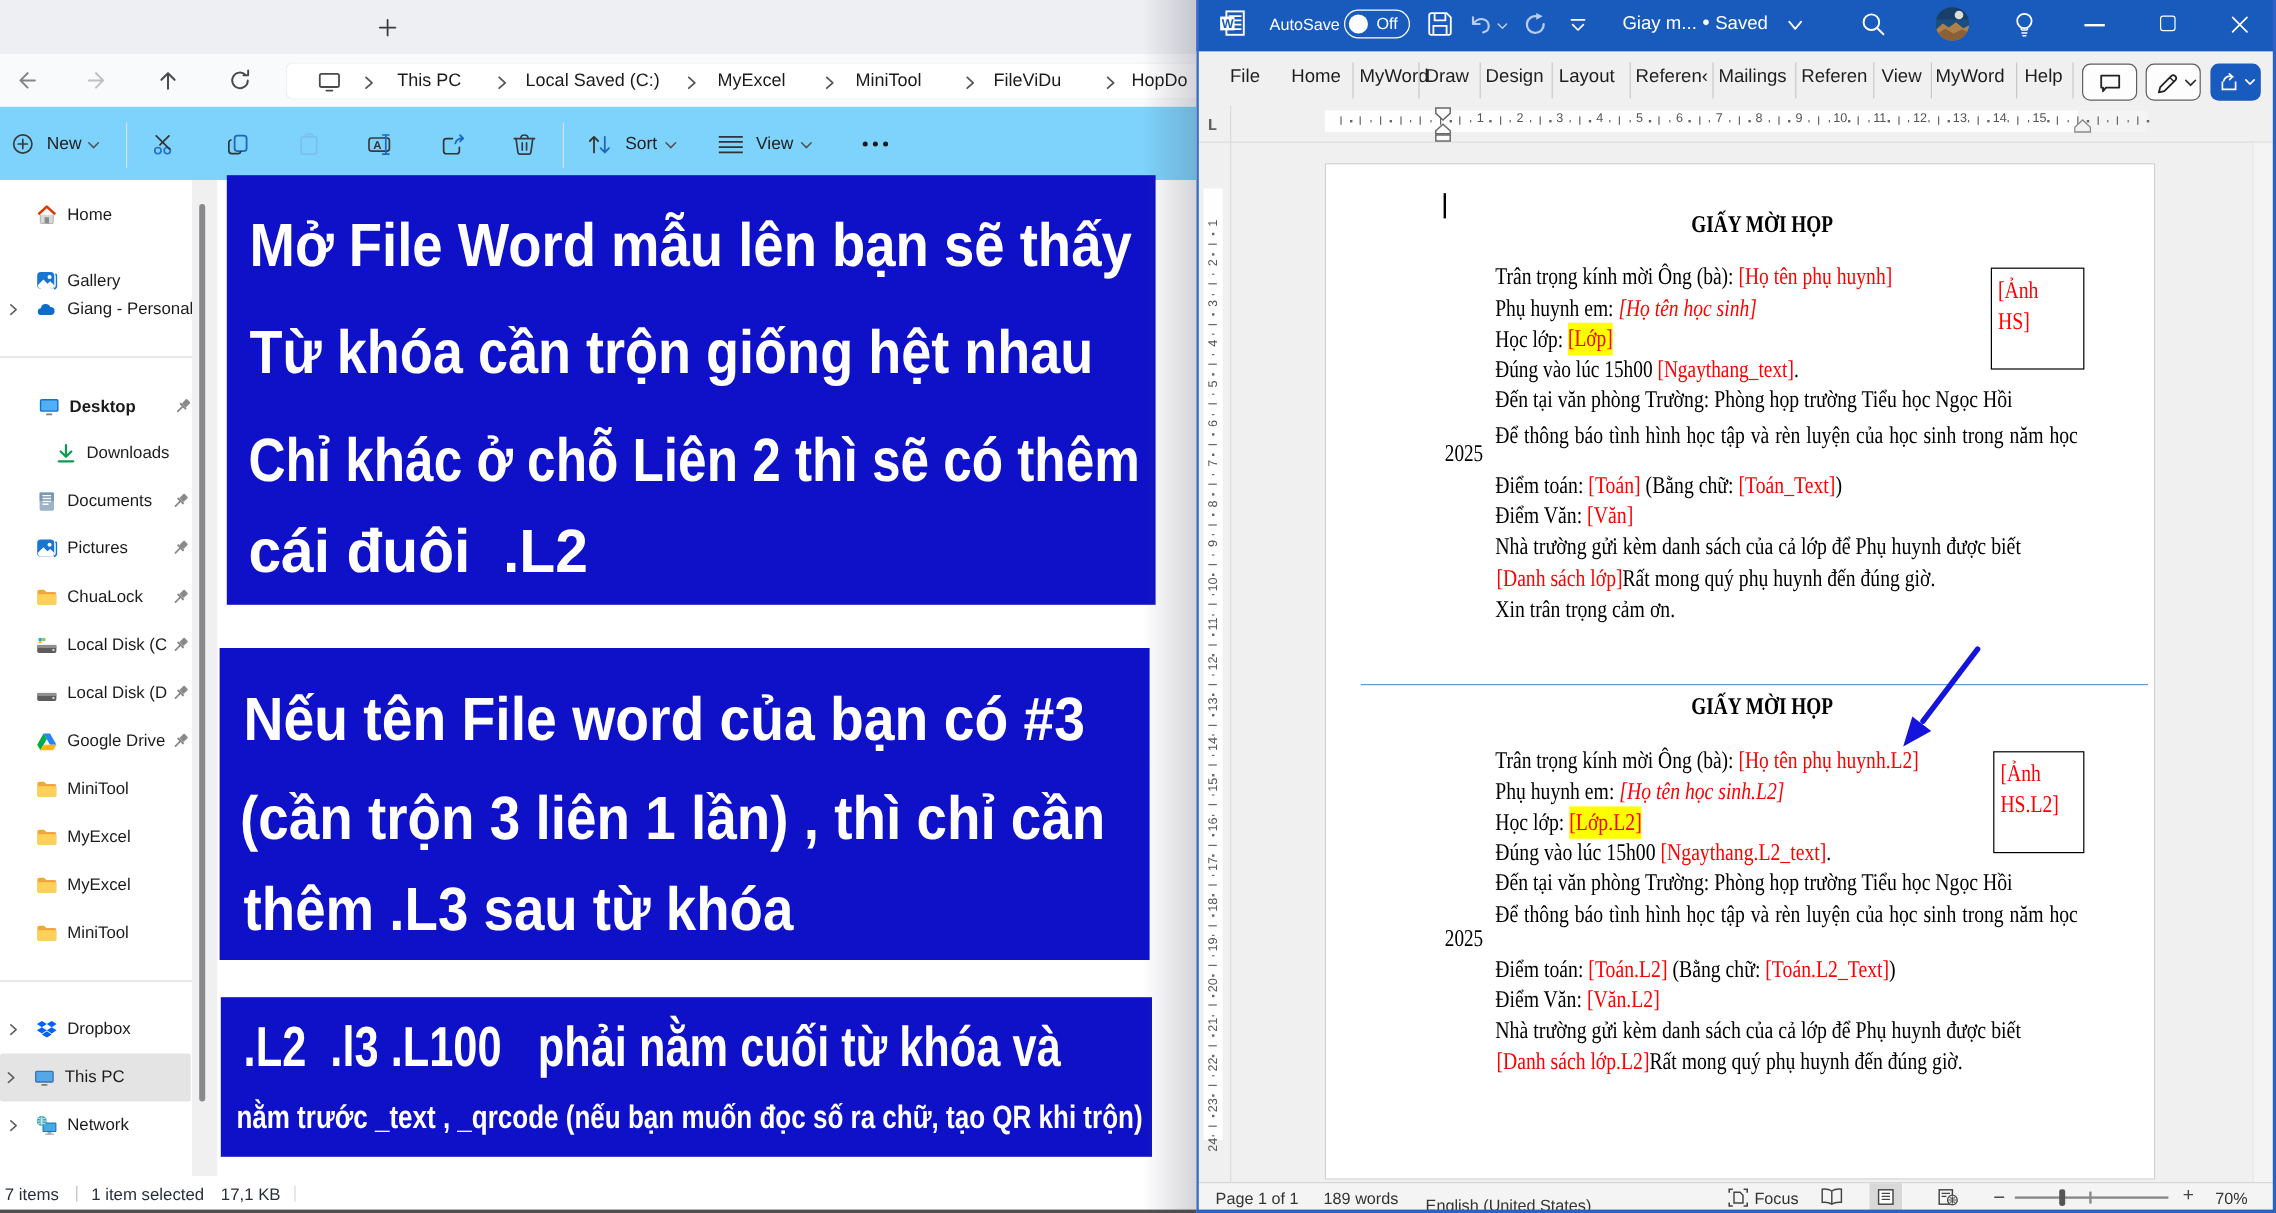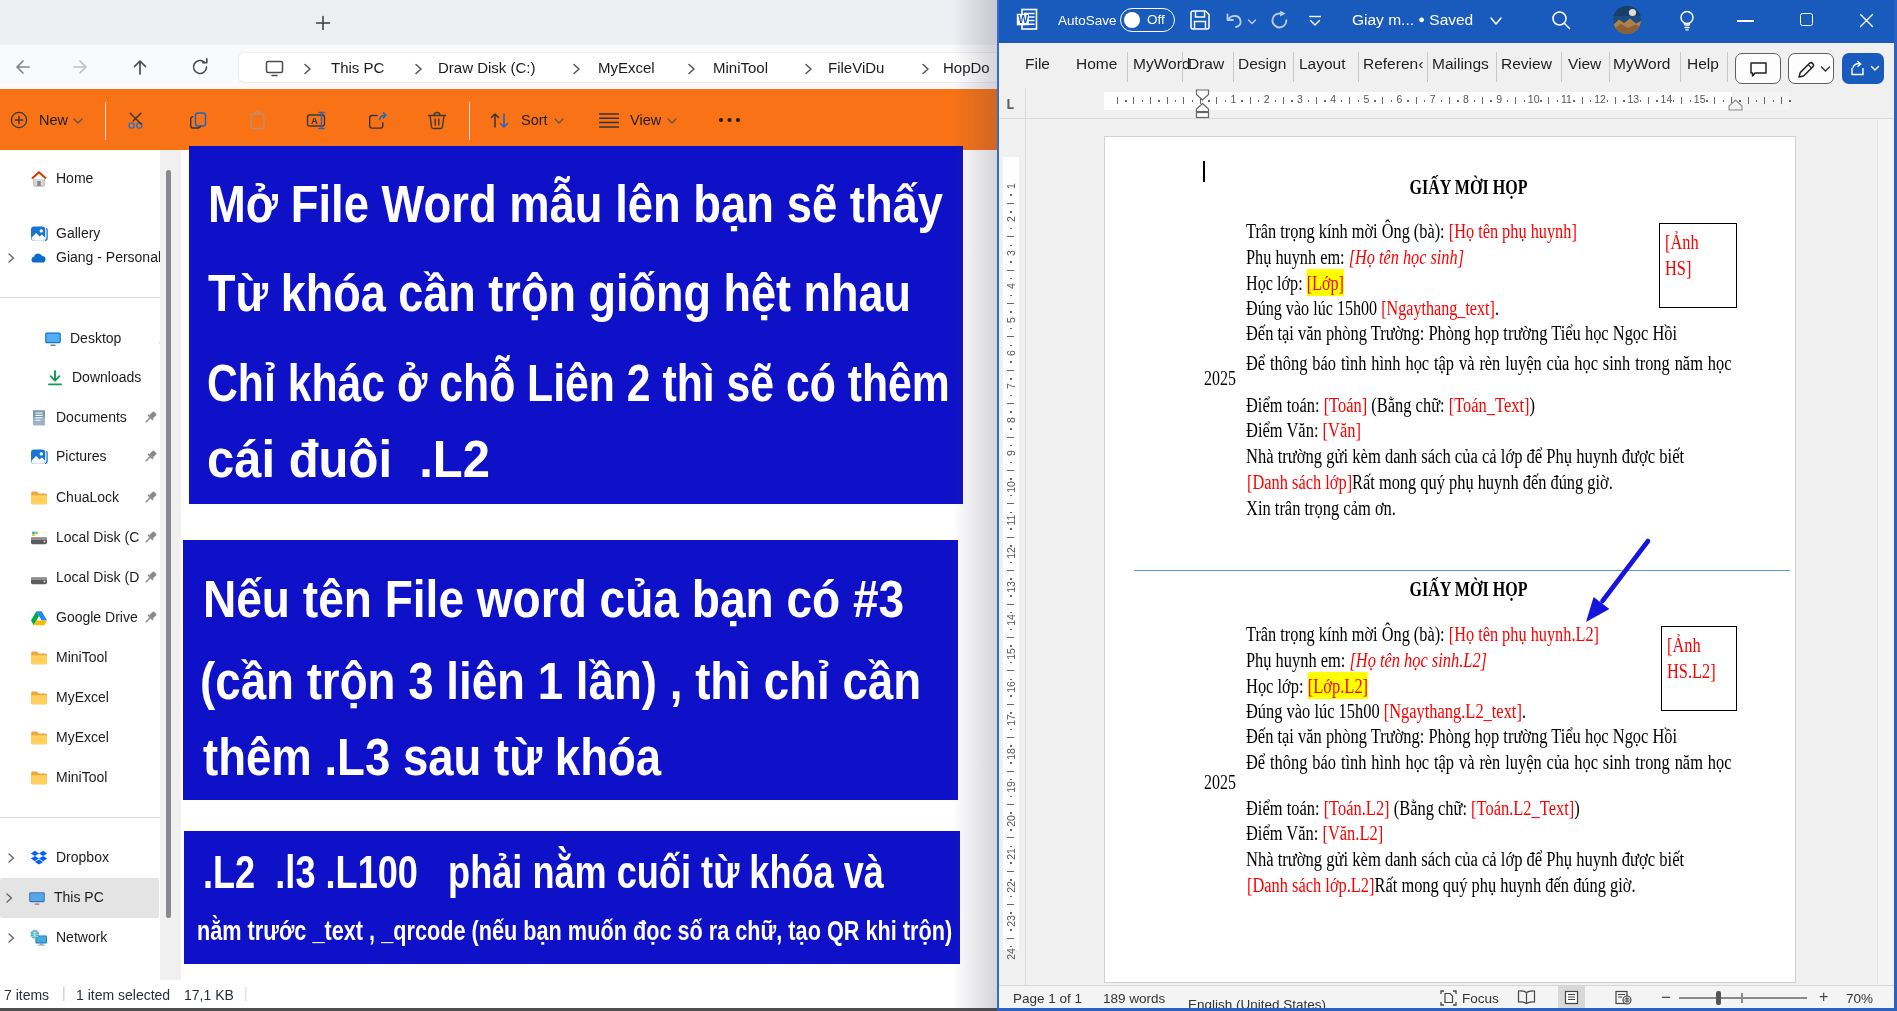--- a/index.html
+++ b/index.html
@@ -8,21 +8,21 @@
 .abs { position:absolute; }
 svg { display:block; }
 
 #explorer { position:absolute; left:0; top:0; width:997px; height:1011px; background:#ffffff; }
 #tabstrip { position:absolute; left:0; top:0; width:997px; height:45px; background:#edeff3; }
 #tab1 { position:absolute; left:8px; top:6px; width:288px; height:39px; background:#f9fafc; border-radius:9px 9px 0 0; }
 #tab1 .tlabel { position:absolute; left:48px; top:11px; font-size:14.5px; font-weight:bold; color:#1a1a1a; }
 #addrrow { position:absolute; left:0; top:45px; width:997px; height:48px; background:#f9fafc; border-bottom:1px solid #ececee; }
 #crumbbar { position:absolute; left:238px; top:52px; width:762px; height:31px; background:#ffffff; border-radius:6px 0 0 6px; border:1px solid #ededf0; border-right:none; }
 .crumbtxt { position:absolute; top:6px; font-size:15px; color:#1b1b1b; }
-#toolbar { position:absolute; left:0; top:89px; width:997px; height:61px; background:#f97316; }
+#toolbar { position:absolute; left:0; top:89px; width:997px; height:61px; background:#7dd3fc; }
 .tsep { position:absolute; top:13px; width:1px; height:38px; background:#dcdce0; }
 
 #sidebar { position:absolute; left:0; top:150px; width:186px; height:830px; background:#ffffff; }
 .srow { position:absolute; left:0; width:170px; height:40px; }
 .srow .slabel { position:absolute; left:54px; top:11px; font-size:14px; color:#1b1b1b; white-space:nowrap; }
 .srow .sicon { position:absolute; left:28px; top:11px; width:18px; height:18px; }
 .srow .schev { position:absolute; left:3px; top:13px; width:12px; height:14px; color:#5f5f5f; font-size:13px; }
 .pin { position:absolute; left:141px; top:12px; width:16px; height:16px; }
 #scrollbar { position:absolute; left:166px; top:170px; width:5px; height:748px; background:#88898c; border-radius:3px; }
 
@@ -69,21 +69,21 @@
       <path d="M16.5 10 a6.5 6.5 0 1 1 -1.9-4.6" stroke="#4a4a4a" stroke-width="1.6" fill="none" stroke-linecap="round"></path>
       <path d="M16.8 1.8 V5.8 H12.8" stroke="#4a4a4a" stroke-width="1.6" fill="none" stroke-linecap="round" stroke-linejoin="round"></path>
     </svg>
   </div>
   <div id="crumbbar">
     <svg class="abs" style="left:26px;top:6px" width="19" height="19" viewBox="0 0 19 19">
       <rect x="1.5" y="2.5" width="16" height="11" rx="1.5" stroke="#4a4a4a" stroke-width="1.5" fill="none"></rect>
       <path d="M7 16.5 h5" stroke="#4a4a4a" stroke-width="1.5" stroke-linecap="round"></path>
     </svg>
     <div class="crumbtxt" style="left:92px">This PC</div>
-    <div class="crumbtxt" style="left:199px">Draw Disk (C:)</div>
+    <div class="crumbtxt" style="left:199px">Local Saved (C:)</div>
     <div class="crumbtxt" style="left:359px">MyExcel</div>
     <div class="crumbtxt" style="left:474px">MiniTool</div>
     <div class="crumbtxt" style="left:589px">FileViDu</div>
     <div class="crumbtxt" style="left:704px">HopDo</div>
     <svg class="abs" style="left:63px;top:9px" width="10" height="14" viewBox="0 0 10 14">
         <path d="M3 2.5 L8 7 L3 11.5" stroke="#555" stroke-width="1.5" fill="none" stroke-linecap="round" stroke-linejoin="round"></path>
       </svg>
     <svg class="abs" style="left:174px;top:9px" width="10" height="14" viewBox="0 0 10 14">
         <path d="M3 2.5 L8 7 L3 11.5" stroke="#555" stroke-width="1.5" fill="none" stroke-linecap="round" stroke-linejoin="round"></path>
       </svg>
@@ -179,21 +179,21 @@
     <div class="srow" style="top:88px;left:2px;">
         <svg class="schev" viewBox="0 0 12 14">
           <path d="M4 3 L8.5 7 L4 11" stroke="#5f5f5f" stroke-width="1.3" fill="none" stroke-linecap="round" stroke-linejoin="round"></path>
         </svg>
         <svg class="sicon" viewBox="0 0 18 18">
           <path d="M4.6 13.6 q-3.1 0-3.1-2.9 q0-2.6 2.6-2.9 q0.5-3.4 4-3.4 q2.9 0 3.8 2.5 q3.6 0 3.6 3.3 q0 3.4-3.4 3.4 z" fill="#0b6ccc"></path>
         </svg>
         <div class="slabel">Giang - Personal</div>
       </div>
     <div class="abs" style="left:0;top:147px;width:160px;height:1px;background:#d9d9d9"></div>
-    <div class="srow" style="top:169px;left:16px;">
+    <div class="srow" style="top:169px;left:4px;font-weight:bold;">
         <svg class="sicon" viewBox="0 0 18 18">
           <rect x="1.2" y="2.6" width="15.6" height="10.6" rx="1.6" fill="#1271cf"></rect>
           <rect x="2.4" y="3.8" width="13.2" height="8.2" rx="0.6" fill="#51b0f5"></rect>
           <rect x="6.4" y="14.6" width="5.2" height="1.5" rx="0.7" fill="#7d7d7d"></rect>
         </svg>
         <div class="slabel">Desktop</div>
         <svg class="pin" viewBox="0 0 16 16">
           <g transform="rotate(45 8 7)">
             <rect x="5.6" y="1.2" width="4.8" height="5.6" rx="0.8" fill="#8a8a8a"></rect>
             <rect x="4.3" y="6.8" width="7.4" height="1.7" rx="0.85" fill="#8a8a8a"></rect>
@@ -465,21 +465,21 @@
   </div>
   <div id="wribbon">
     <div class="rtab" style="left:28px">File</div>
     <div class="rtab" style="left:79px">Home</div>
     <div class="rtab" style="left:136px">MyWord</div>
     <div class="rtab" style="left:191px">Draw</div>
     <div class="rtab" style="left:241px">Design</div>
     <div class="rtab" style="left:302px">Layout</div>
     <div class="rtab" style="left:366px">Referen‹</div>
     <div class="rtab" style="left:435px">Mailings</div>
-    <div class="rtab" style="left:504px">Review</div>
+    <div class="rtab" style="left:504px">Referen</div>
     <div class="rtab" style="left:571px">View</div>
     <div class="rtab" style="left:616px">MyWord</div>
     <div class="rtab" style="left:690px">Help</div>
     <div class="rsep" style="left:130px"></div>
     <div class="rsep" style="left:185px"></div>
     <div class="rsep" style="left:236px"></div>
     <div class="rsep" style="left:296px"></div>
     <div class="rsep" style="left:361px"></div>
     <div class="rsep" style="left:430px"></div>
     <div class="rsep" style="left:499px"></div>

